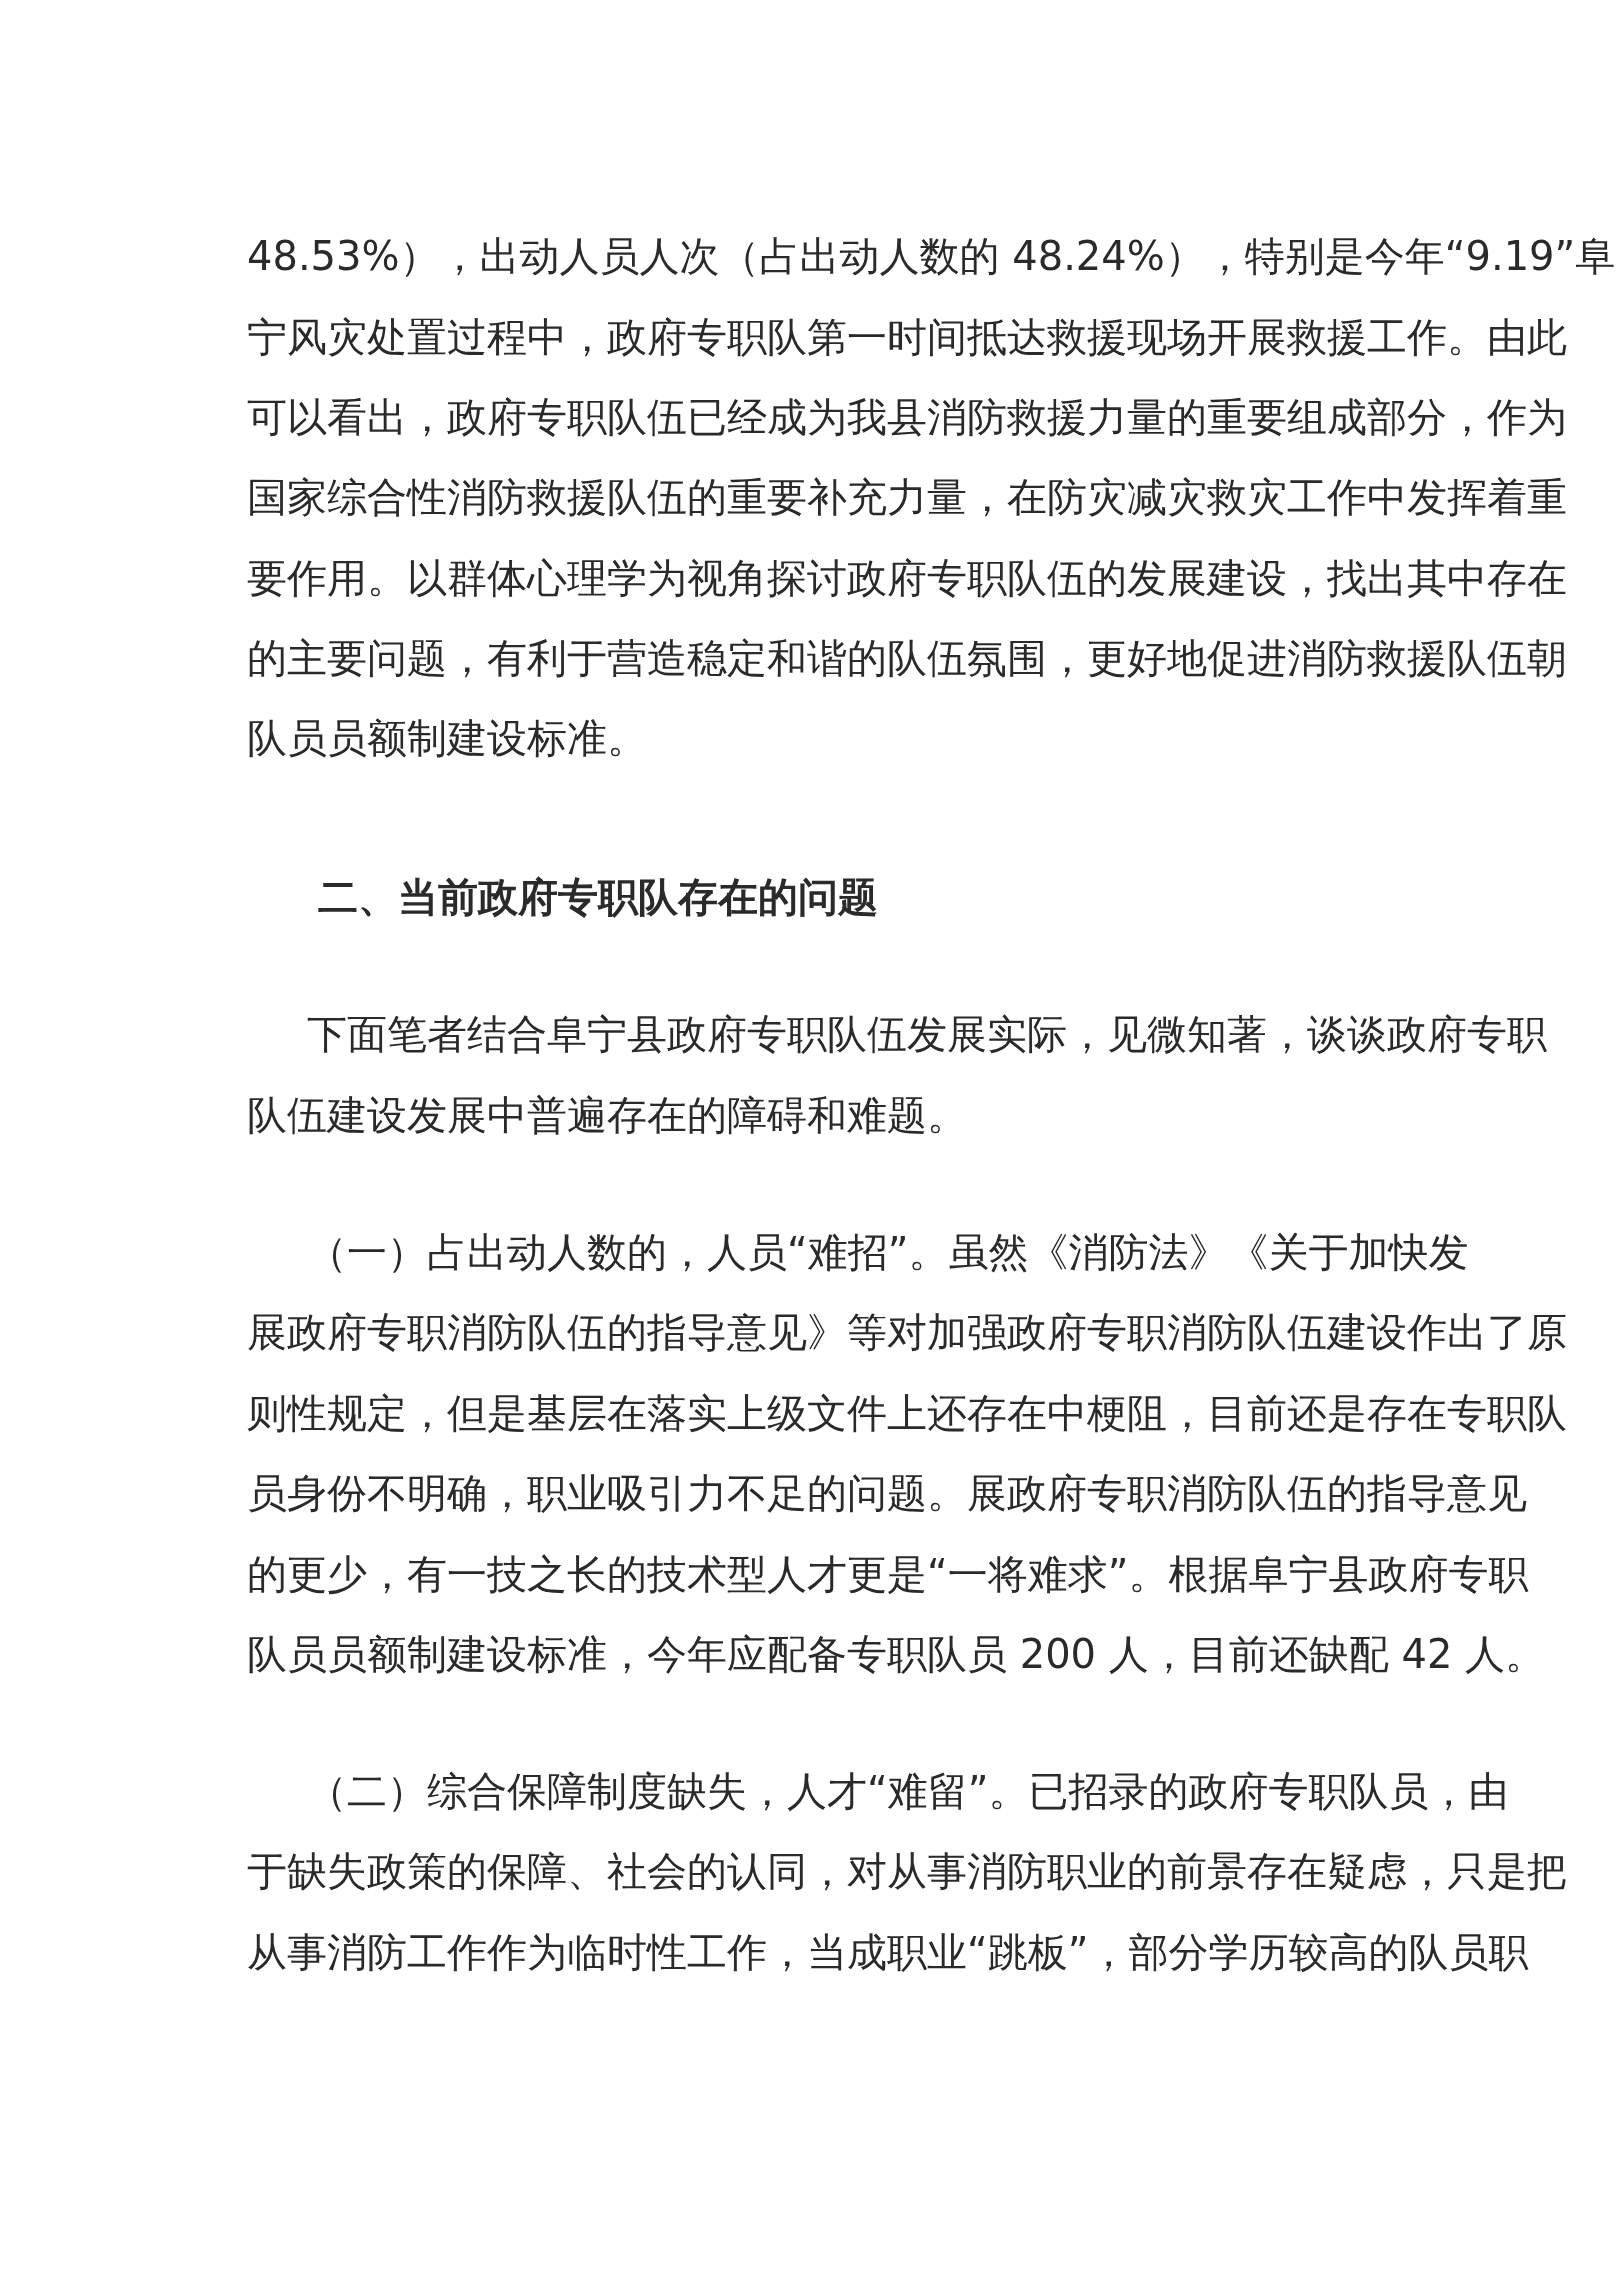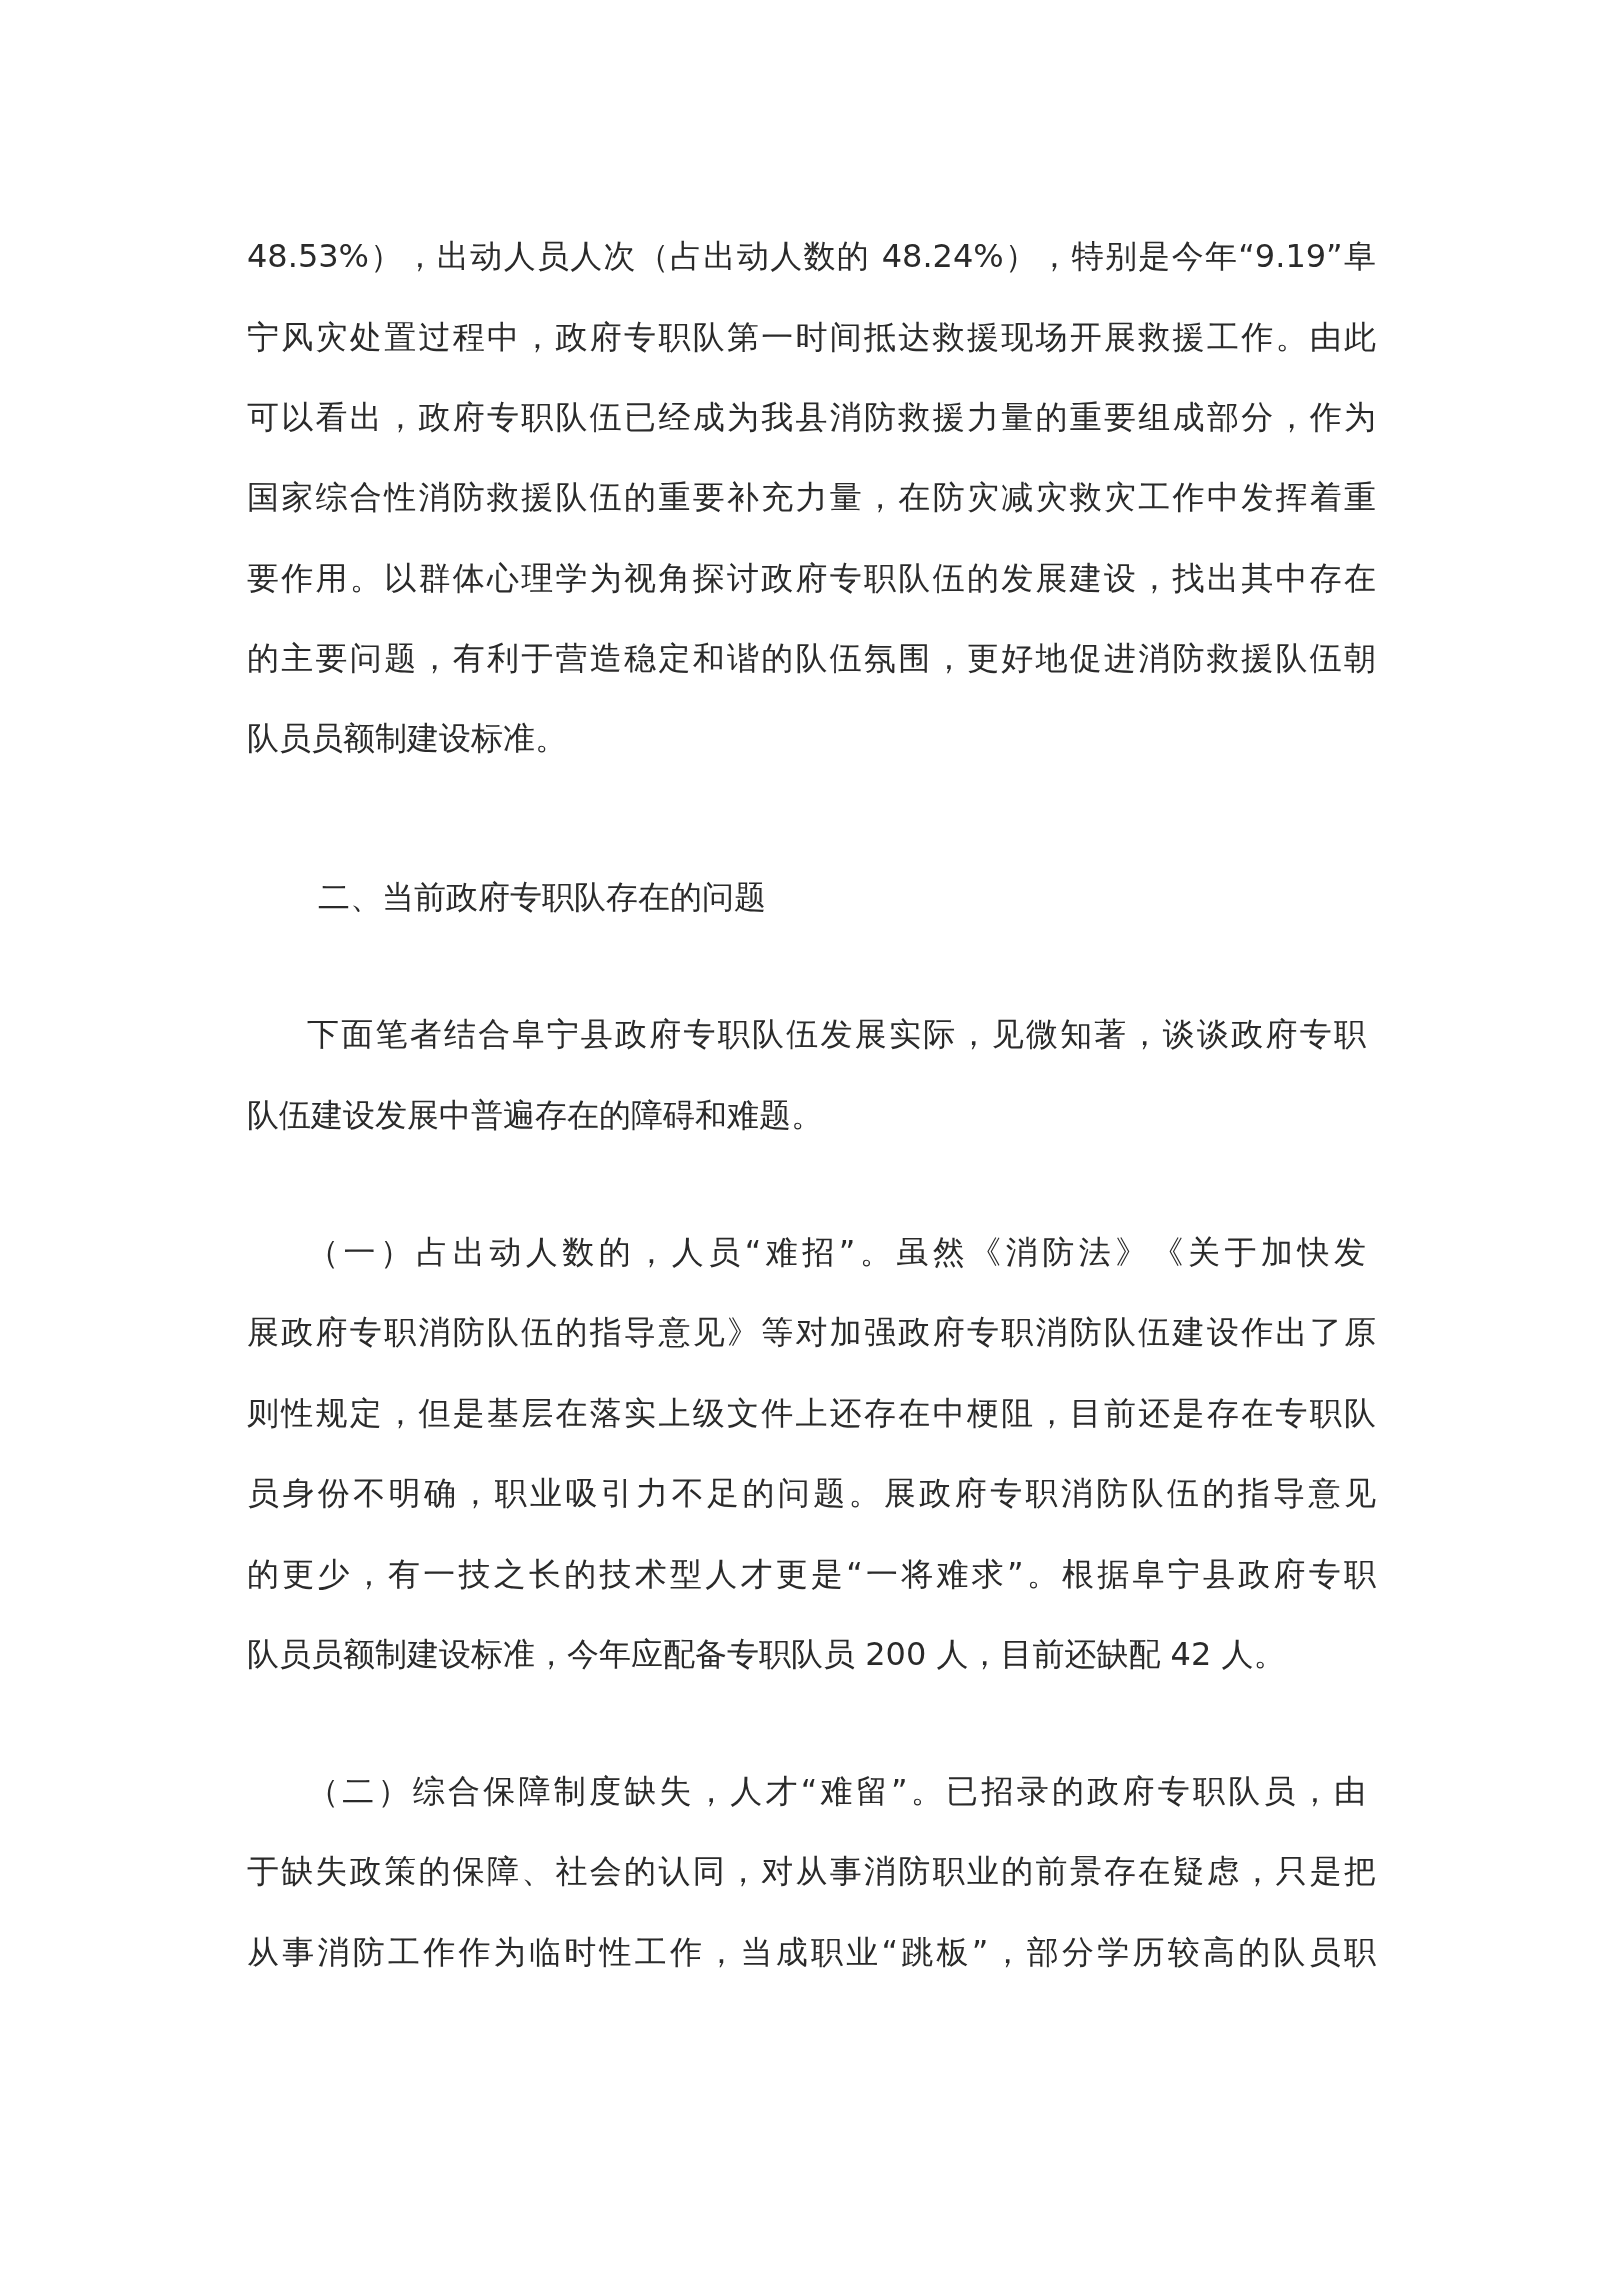--- a/index.html
+++ b/index.html
@@ -18,39 +18,40 @@
     .page {
       position: absolute;
       left: 247px;
       top: 0;
       width: 1129px;
     }
     .line {
       position: absolute;
       left: 0;
       width: 1129px;
-      font-size: 32px;
+      font-size: 40px;
       line-height: 39px;
       height: 39px;
       white-space: nowrap;
       text-align: justify;
       text-align-last: justify;
       letter-spacing: 0px;
     }
     .line.last {
       text-align-last: left;
     }
     .line.indent {
       left: 60px;
       width: 1059px;
     }
     .line.heading {
       left: 71px;
       width: auto;
       text-align-last: left;
+      font-weight: bold;
     }
   </style>
 </head>
 <body>
 
 <div class="page">
 
   <div>
     <div class="line" style="top:237px">48.53%），出动人员人次（占出动人数的 48.24%），特别是今年“9.19”阜</div>
     <div class="line" style="top:318px">宁风灾处置过程中，政府专职队第一时间抵达救援现场开展救援工作。由此</div>

